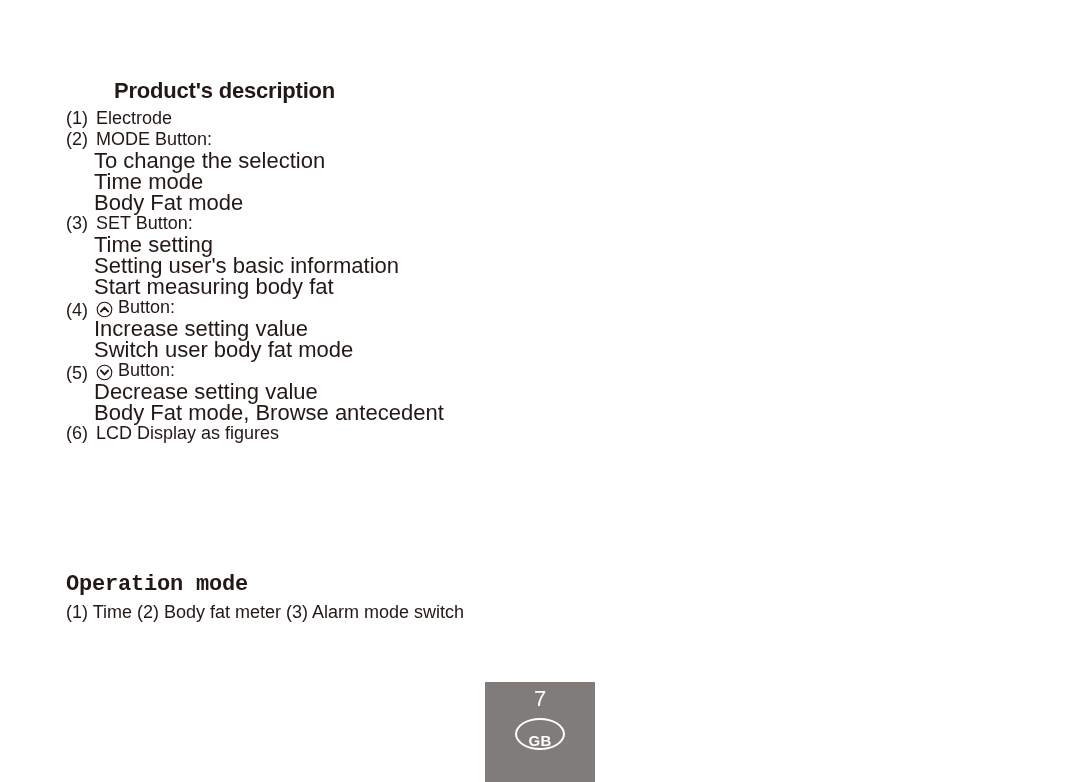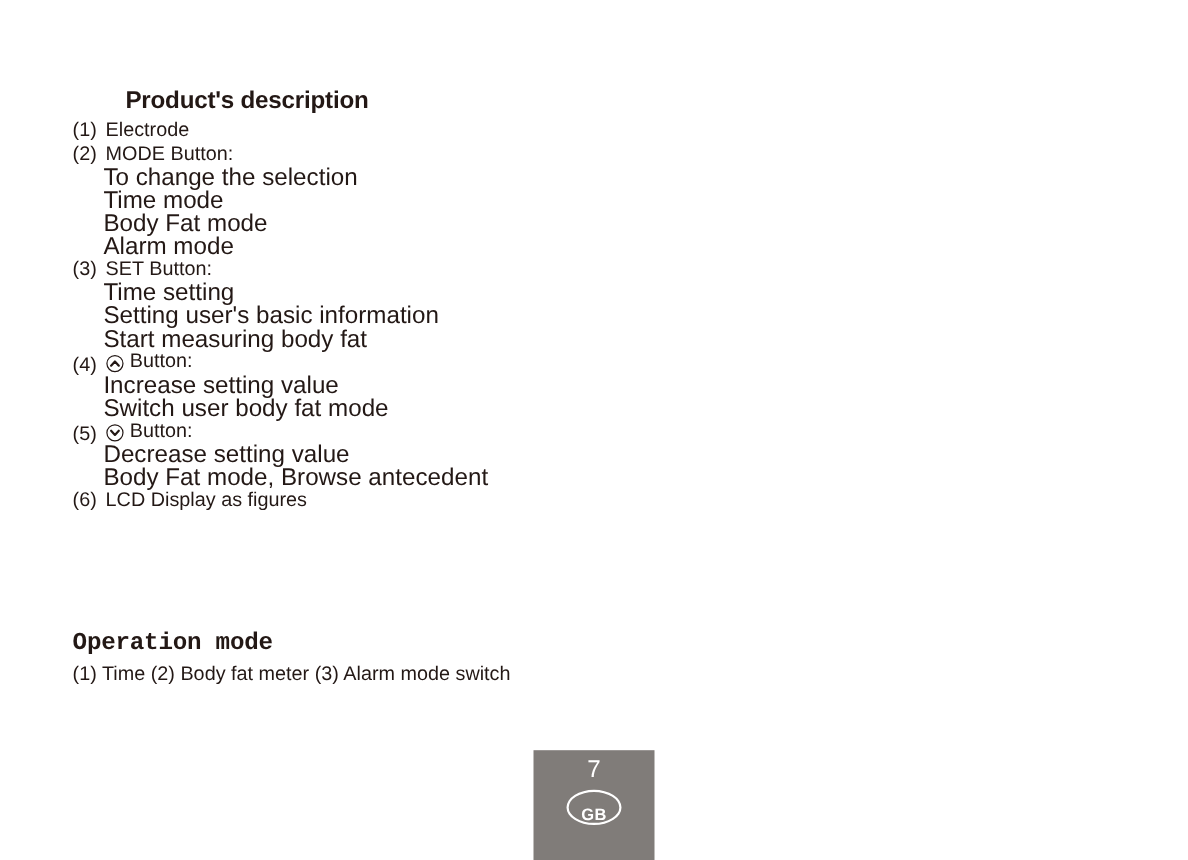--- a/index.html
+++ b/index.html
@@ -150,21 +150,20 @@
       </div>
       <div class="list-row">
         <span class="marker">(2)</span>
         <span class="item-text">
           <span>MODE Button:</span>
         </span>
       </div>
       <div class="sub-row">To change the selection</div>
       <div class="sub-row">Time mode</div>
       <div class="sub-row">Body Fat mode</div>
-      <div class="sub-row">Alarm mode</div>
       <div class="list-row">
         <span class="marker">(3)</span>
         <span class="item-text">
           <span>SET Button:</span>
         </span>
       </div>
       <div class="sub-row">Time setting</div>
       <div class="sub-row">Setting user's basic information</div>
       <div class="sub-row">Start measuring body fat</div>
       <div class="list-row">

